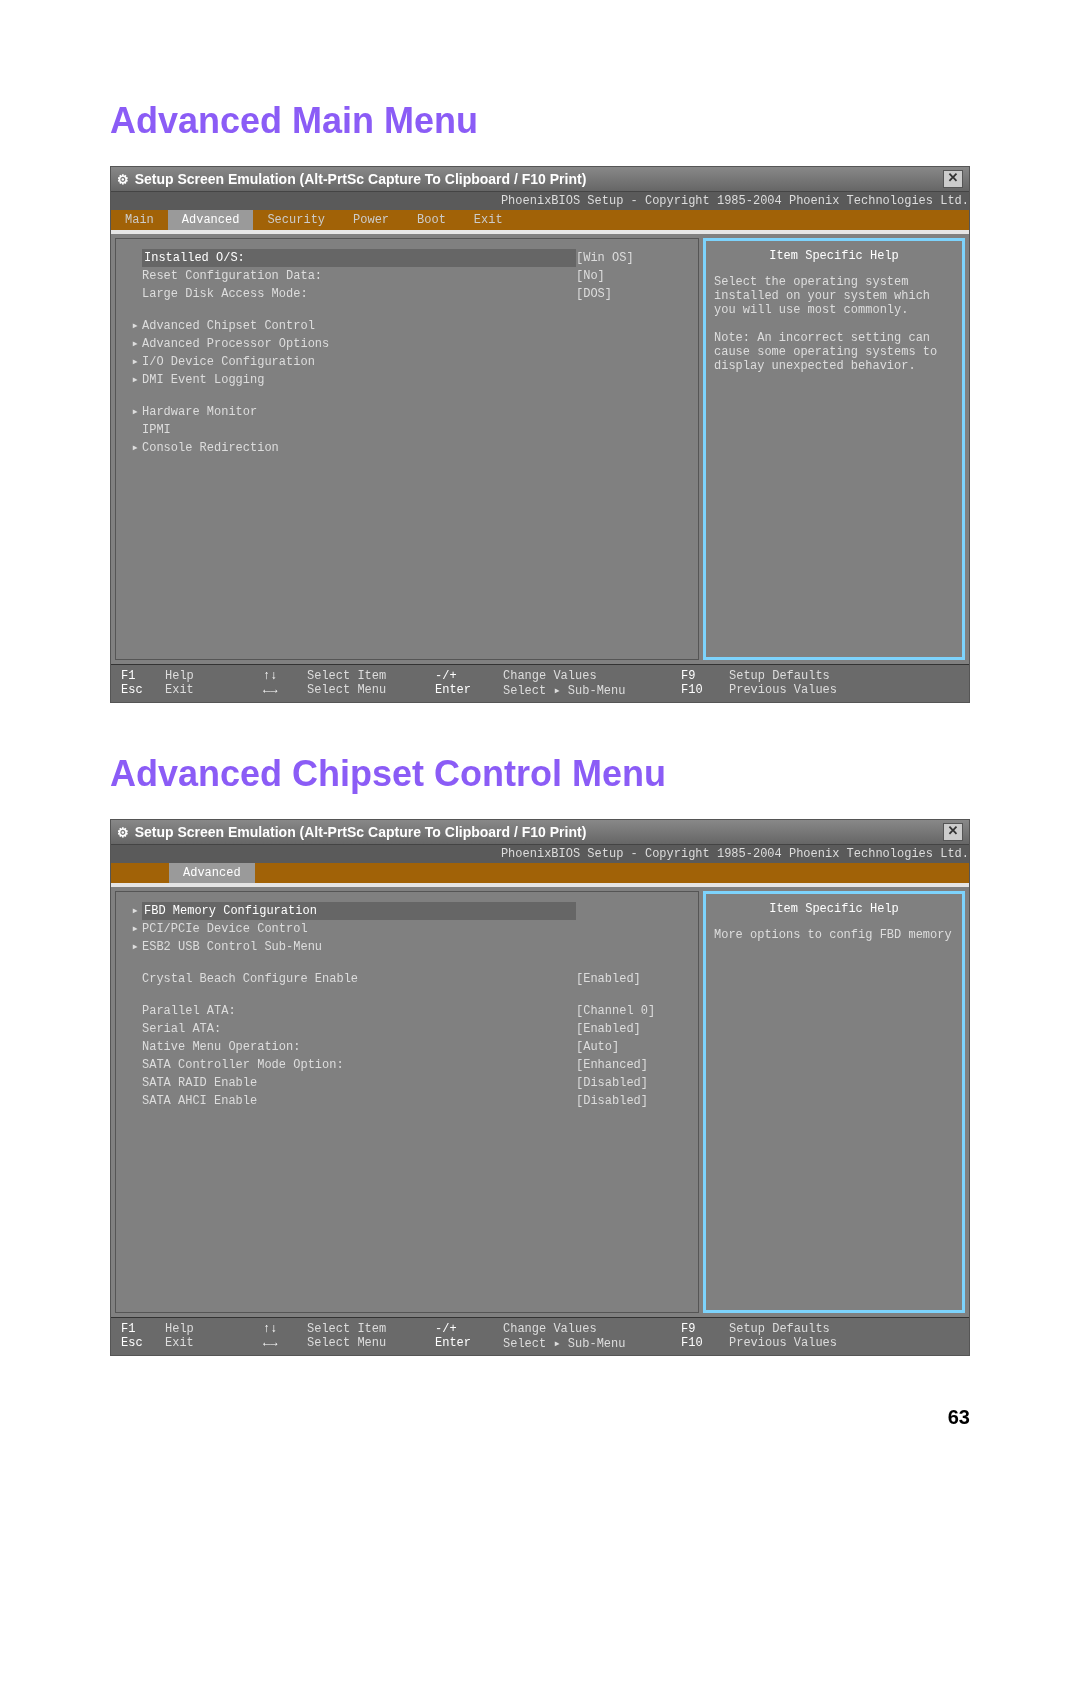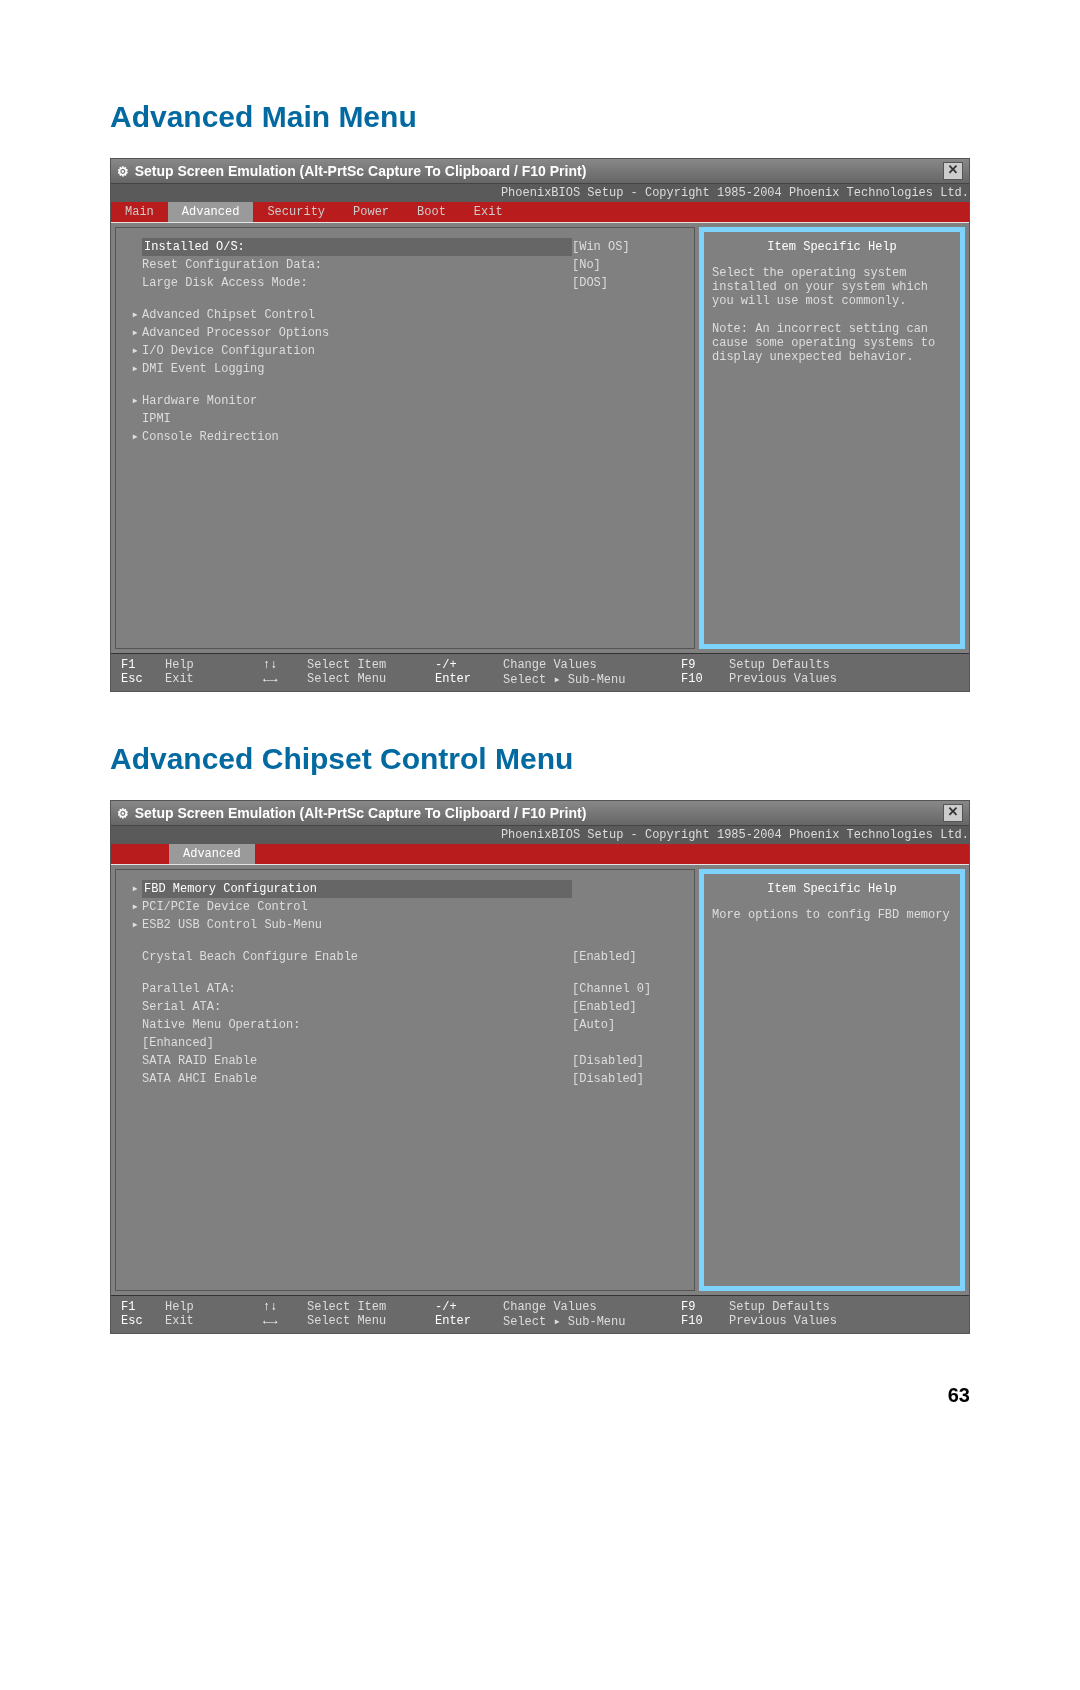--- a/index.html
+++ b/index.html
@@ -1,29 +1,29 @@
 <!DOCTYPE html>
 <html><head>
 <meta charset="utf-8">
 <style>
 body{margin:0;background:#fff;font-family:Arial,sans-serif;width:1080px}
 .page{padding:80px 110px 40px 110px}
-.heading{font-size:30px;font-weight:bold;margin:20px 0 24px 0;color:#0369a1}
+.heading{font-size:36px;font-weight:bold;margin:20px 0 24px 0;color:#8b5cf6}
 .window{border:1px solid #555;background:#808080;margin-bottom:50px}
 .titlebar{background:linear-gradient(#888,#666);color:#fff;font-size:14px;font-weight:bold;padding:3px 6px;display:flex;align-items:center;justify-content:space-between;border-bottom:1px solid #444}
 .titlebar-left{display:flex;align-items:center;gap:6px}
 .gear{font-size:13px}
 .closebtn{background:#ccc;border:1px solid #555;width:18px;height:16px;text-align:center;line-height:14px;font-size:13px;color:#333;font-weight:bold}
 .copyright{background:#5a5a5a;color:#ddd;text-align:right;font-family:'Courier New',monospace;font-size:12px;padding:2px 0}
-.tabs{background:#b91c1c;display:flex;border-bottom:1px solid #e5e5e5}
+.tabs{background:#a16207;display:flex;border-bottom:4px solid #e5e5e5}
 .tab{font-family:'Courier New',monospace;font-size:12px;color:#ccc;padding:3px 14px}
 .tab.active{background:#9a9a9a;color:#fff}
 .bios-body{display:flex;background:#808080;min-height:430px;font-family:'Courier New',monospace;font-size:12px;color:#ddd}
 .bios-left{flex:1;border:1px solid #555;margin:4px 2px 4px 4px;padding:10px 12px;position:relative}
-.bios-right{width:240px;border:5px solid #7dd3fc;margin:4px 4px 4px 2px;padding:8px}
+.bios-right{width:240px;border:3px solid #7dd3fc;margin:4px 4px 4px 2px;padding:8px}
 .help-title{text-align:center;color:#fff;margin-bottom:12px}
 .row{display:flex;line-height:18px}
 .arrow{width:14px;text-align:center}
 .label{flex:1}
 .val{min-width:110px}
 .selected{color:#fff;background:#666;padding:0 2px}
 .footer{background:#6a6a6a;font-family:'Courier New',monospace;font-size:12px;color:#ddd;padding:4px 10px;border-top:1px solid #333}
 .footrow{display:flex;gap:8px}
 .fk{width:36px;color:#fff}
 .pagenum{text-align:right;font-size:20px;font-weight:bold;margin-top:30px}
@@ -186,20 +186,21 @@
             <span class="label">Serial ATA:</span>
             <span class="val">[Enabled]</span>
           </div>
           <div class="row">
             <span class="arrow"></span>
             <span class="label">Native Menu Operation:</span>
             <span class="val">[Auto]</span>
           </div>
           <div class="row">
             <span class="arrow"></span>
+            <span class="label">SATA Controller Mode Option:</span>
             <span class="val">[Enhanced]</span>
           </div>
           <div class="row">
             <span class="arrow"></span>
             <span class="label">SATA RAID Enable</span>
             <span class="val">[Disabled]</span>
           </div>
           <div class="row">
             <span class="arrow"></span>
             <span class="label">SATA AHCI Enable</span>

